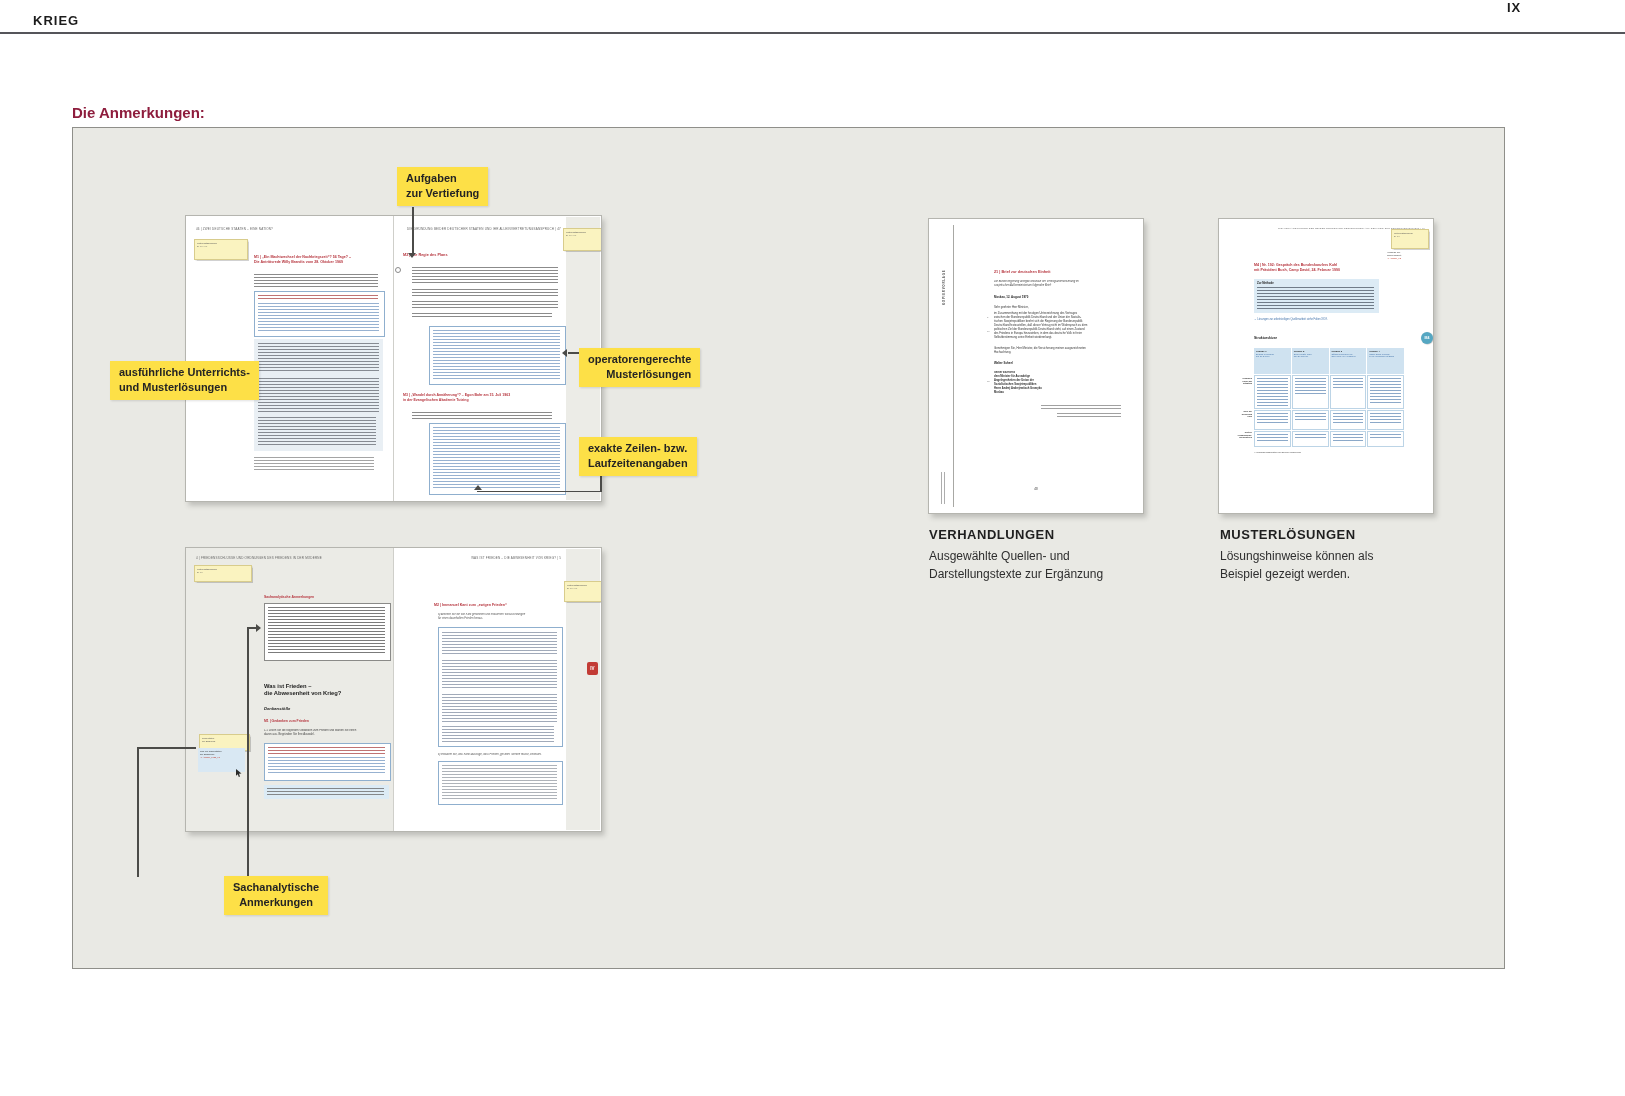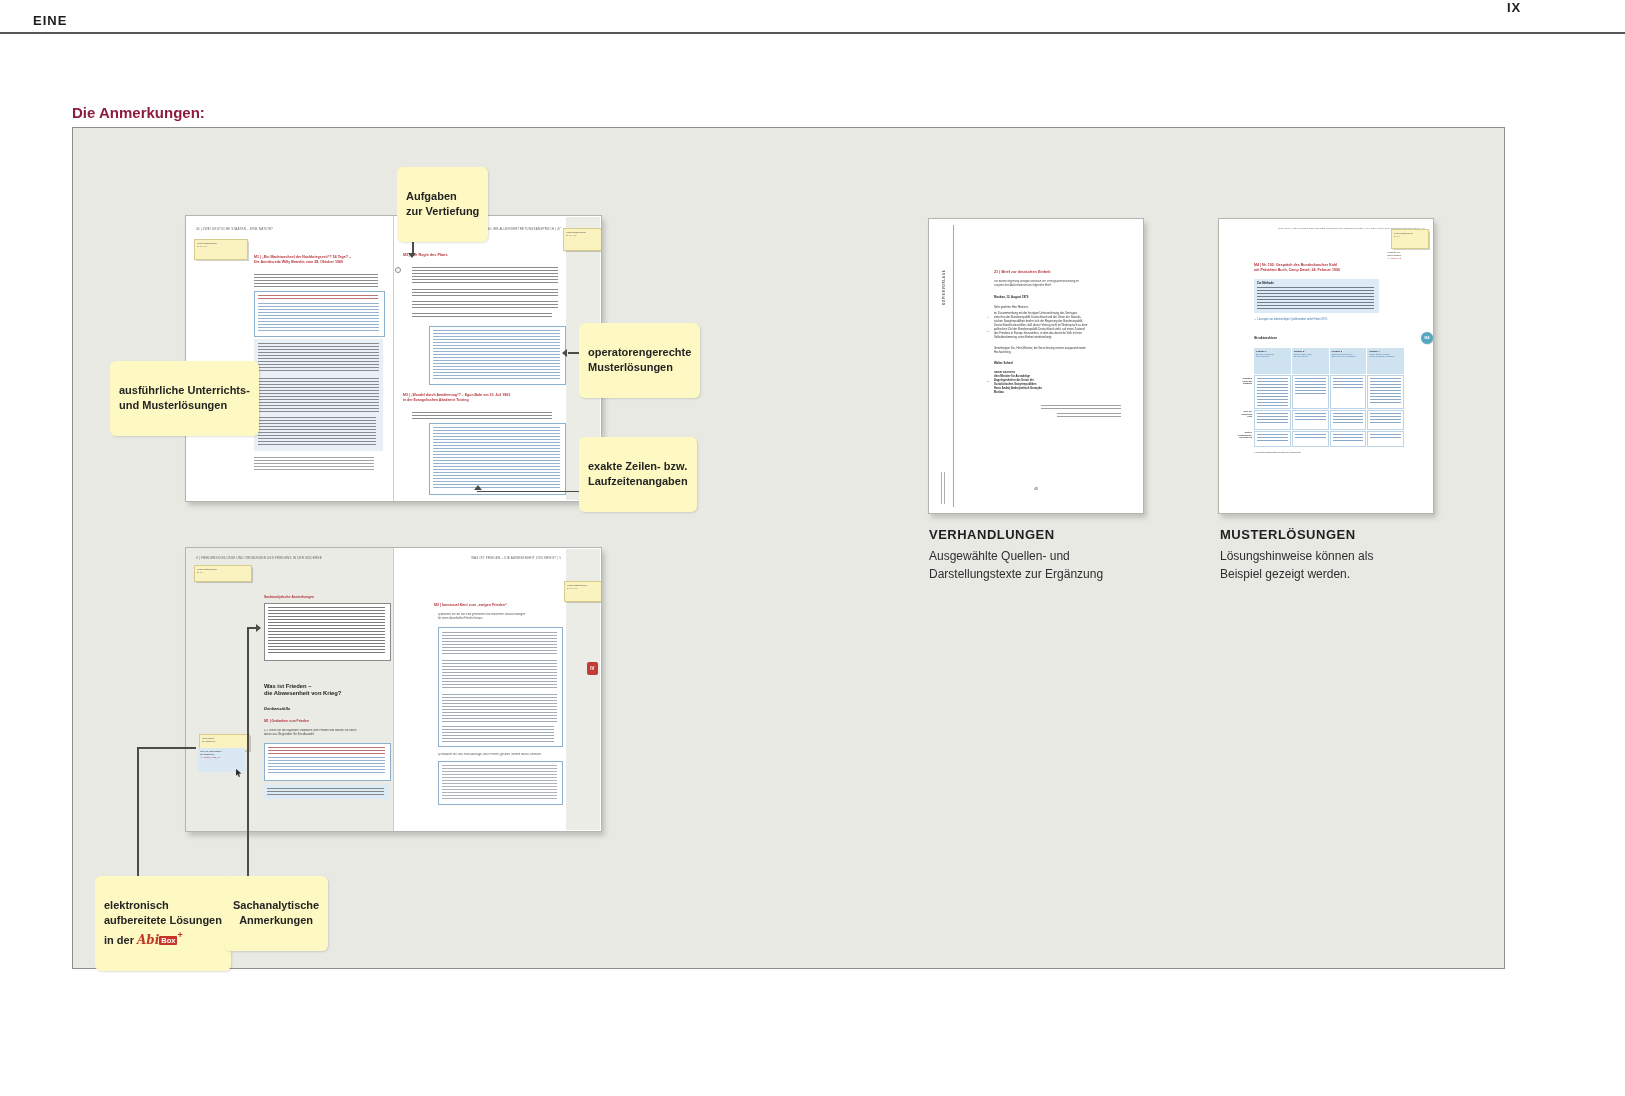--- a/index.html
+++ b/index.html
@@ -19,21 +19,21 @@
   .marginstrip{background:#ecece7;}
   .graypage{background:#ebebe6;}
   
   .lp{background-image:repeating-linear-gradient(to bottom,currentColor 0 1px,transparent 1px 3px);opacity:.8;}
   .sticky{background:#faf3c0;border:1px solid #d8cc8c;box-shadow:.5px .5px 1px rgba(0,0,0,.18);font-size:2.3px;line-height:1.5;color:#555;padding:1.5px 2px;overflow:hidden;}
   .mh-red{color:#b6353e;font-weight:bold;line-height:1.3;}
   .mhead{font-size:3px;color:#666;letter-spacing:.2px;overflow:hidden;white-space:nowrap;}
   .bluebox{border:1px solid #8fafce;background:#fff;overflow:hidden;}
   .tint{background:#dcebf5;}
   
-  .callout{background:#fef9c3;padding:22px 9px;font-size:11px;font-weight:bold;line-height:1.4;color:#242424;width:max-content;box-shadow:1px 1px 2px rgba(0,0,0,.12);border-radius:6px;}
+  .callout{background:#fde047;padding:4px 9px;font-size:11px;font-weight:bold;line-height:1.4;color:#242424;width:max-content;box-shadow:1px 1px 2px rgba(0,0,0,.12);}
   .conn{background:#4b4b48;}
   .arr{width:0;height:0;}
   .arr-d{border-left:4px solid transparent;border-right:4px solid transparent;border-top:5.5px solid #4b4b48;}
   .arr-u{border-left:4px solid transparent;border-right:4px solid transparent;border-bottom:5.5px solid #4b4b48;}
   .arr-r{border-top:4px solid transparent;border-bottom:4px solid transparent;border-left:5.5px solid #4b4b48;}
   .arr-l{border-top:4px solid transparent;border-bottom:4px solid transparent;border-right:5.5px solid #4b4b48;}
   
   .capt-title{font-size:13px;font-weight:bold;letter-spacing:.5px;color:#1f1f1f;}
   .capt-text{font-size:12px;line-height:1.5;color:#2e2e2e;}
   
@@ -48,21 +48,21 @@
   .mtable .bc{background:#fff;border:1px solid #bcd4e6;padding:2px;overflow:hidden;}
   .grp{font-size:2.4px;font-weight:bold;color:#222;line-height:1.3;}
   .gdesc{font-size:2.2px;color:#3d6fa8;line-height:1.3;}
   .rowlab{font-size:2.1px;font-weight:bold;color:#333;line-height:1.3;text-align:right;}
 </style>
 </head>
 <body>
 
 <div id="canvas">
 
-  <div class="abs folio" style="left:33px;top:13px;">EINE</div>
+  <div class="abs folio" style="left:33px;top:13px;">KRIEG</div>
   <div class="abs folio" style="left:1507px;top:0;">IX</div>
   <div class="abs toprule" style="left:0;top:32px;width:1625px;"></div>
   <div class="abs maintitle" style="left:72px;top:104px;">Die Anmerkungen:</div>
 
   <div class="abs bigbox" style="left:72px;top:127px;width:1431px;height:840px;"></div>
 
   <div class="abs sheet" style="left:185px;top:215px;width:415px;height:285px;">
 
     <div class="abs mhead" style="left:10px;top:11px;width:185px;">46 | ZWEI DEUTSCHE STAATEN – EINE NATION?</div>
     <div class="abs sticky pl" style="left:8px;top:23px;width:48px;height:16px;">Unterrichtshinweise
@@ -305,25 +305,20 @@
   <div class="abs conn" style="left:137px;top:747px;width:59px;height:1.5px;"></div>
 
   <div class="abs conn" style="left:247px;top:627px;width:1.5px;height:250px;"></div>
   <div class="abs conn" style="left:247px;top:627px;width:10px;height:1.5px;"></div>
   <div class="abs arr arr-r" style="left:256px;top:624px;"></div>
 
   <div class="abs callout pl" style="left:397px;top:167px;">Aufgaben
 zur Vertiefung</div>
   <div class="abs callout pl" style="left:110px;top:361px;">ausführliche Unterrichts-
 und Musterlösungen</div>
-  <div class="abs callout pl" style="left:579px;top:323px;">operatorengerechte
+  <div class="abs callout pl" style="left:579px;top:348px;text-align:right;">operatorengerechte
 Musterlösungen</div>
   <div class="abs callout pl" style="left:579px;top:437px;">exakte Zeilen- bzw.
 Laufzeitenangaben</div>
-  <div class="abs callout" style="left:95px;top:876px;">
-    <span class="pl">elektronisch
-aufbereitete Lösungen</span>
-    <div><span>in der </span><span class="abi">Abi</span><span class="boxx">Box</span><span class="plus">+</span></div>
-  </div>
   <div class="abs callout pl" style="left:224px;top:876px;text-align:center;">Sachanalytische
 Anmerkungen</div>
 
 </div>
 
 </body></html>

